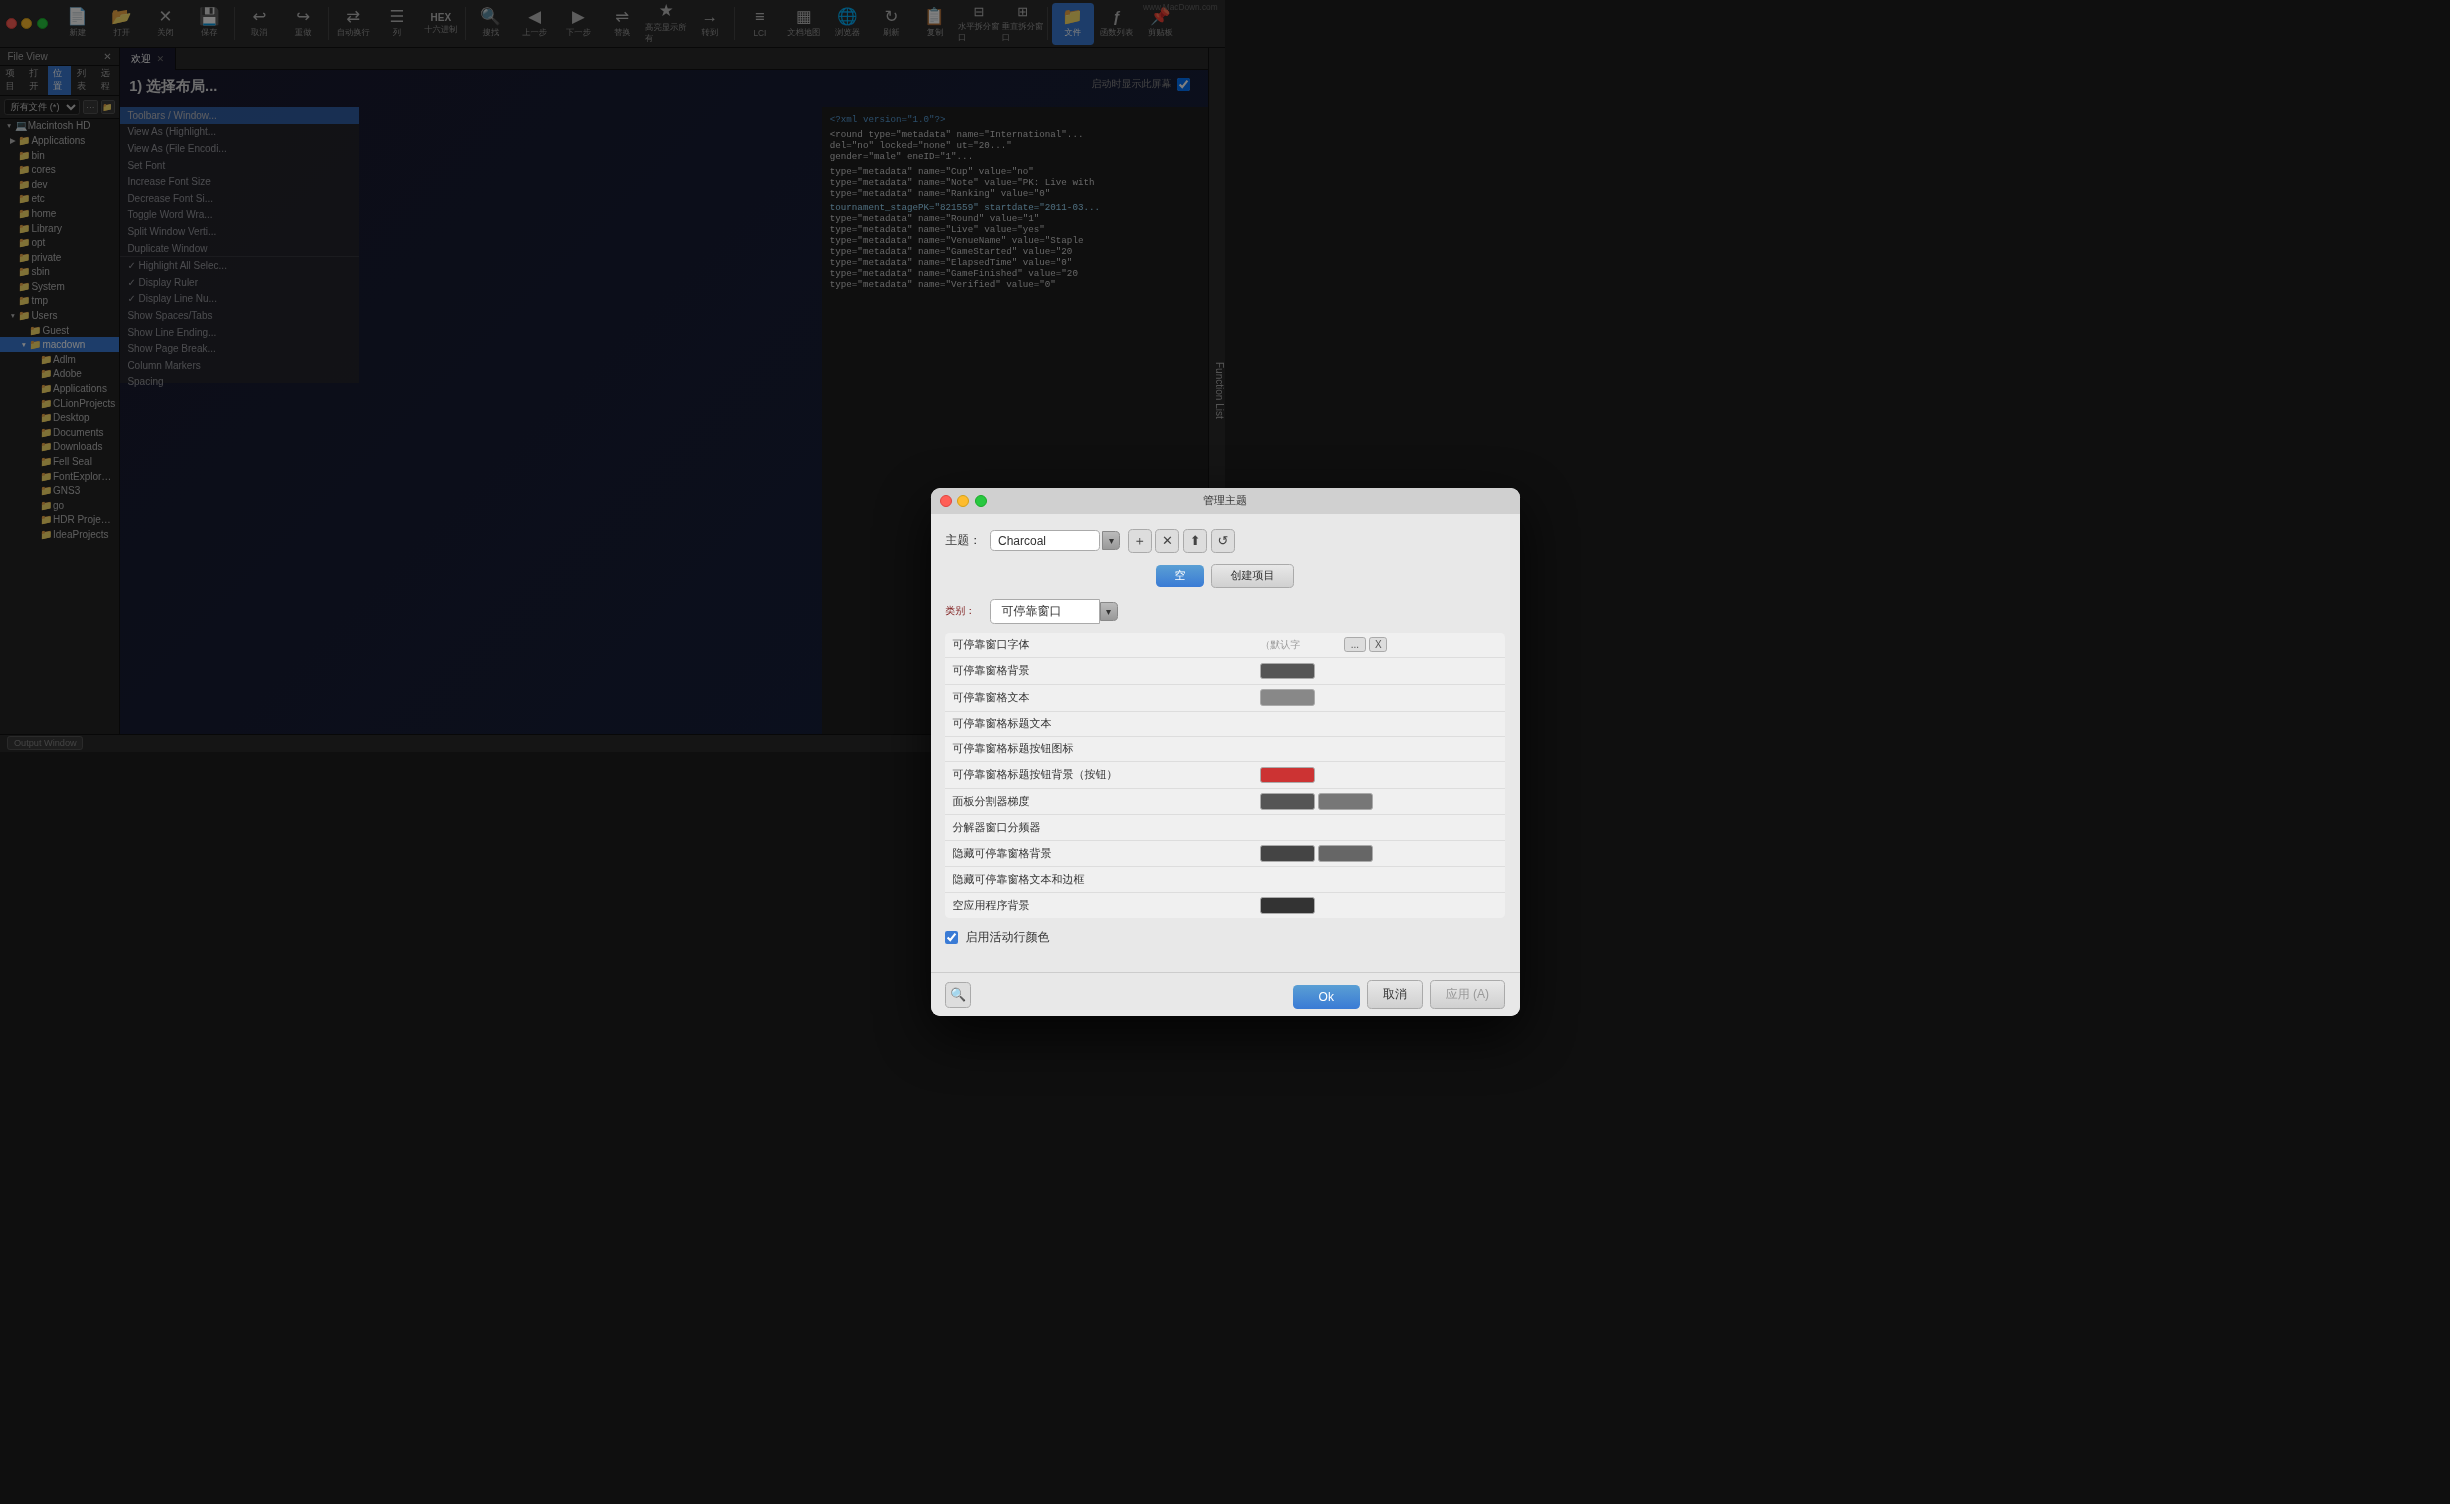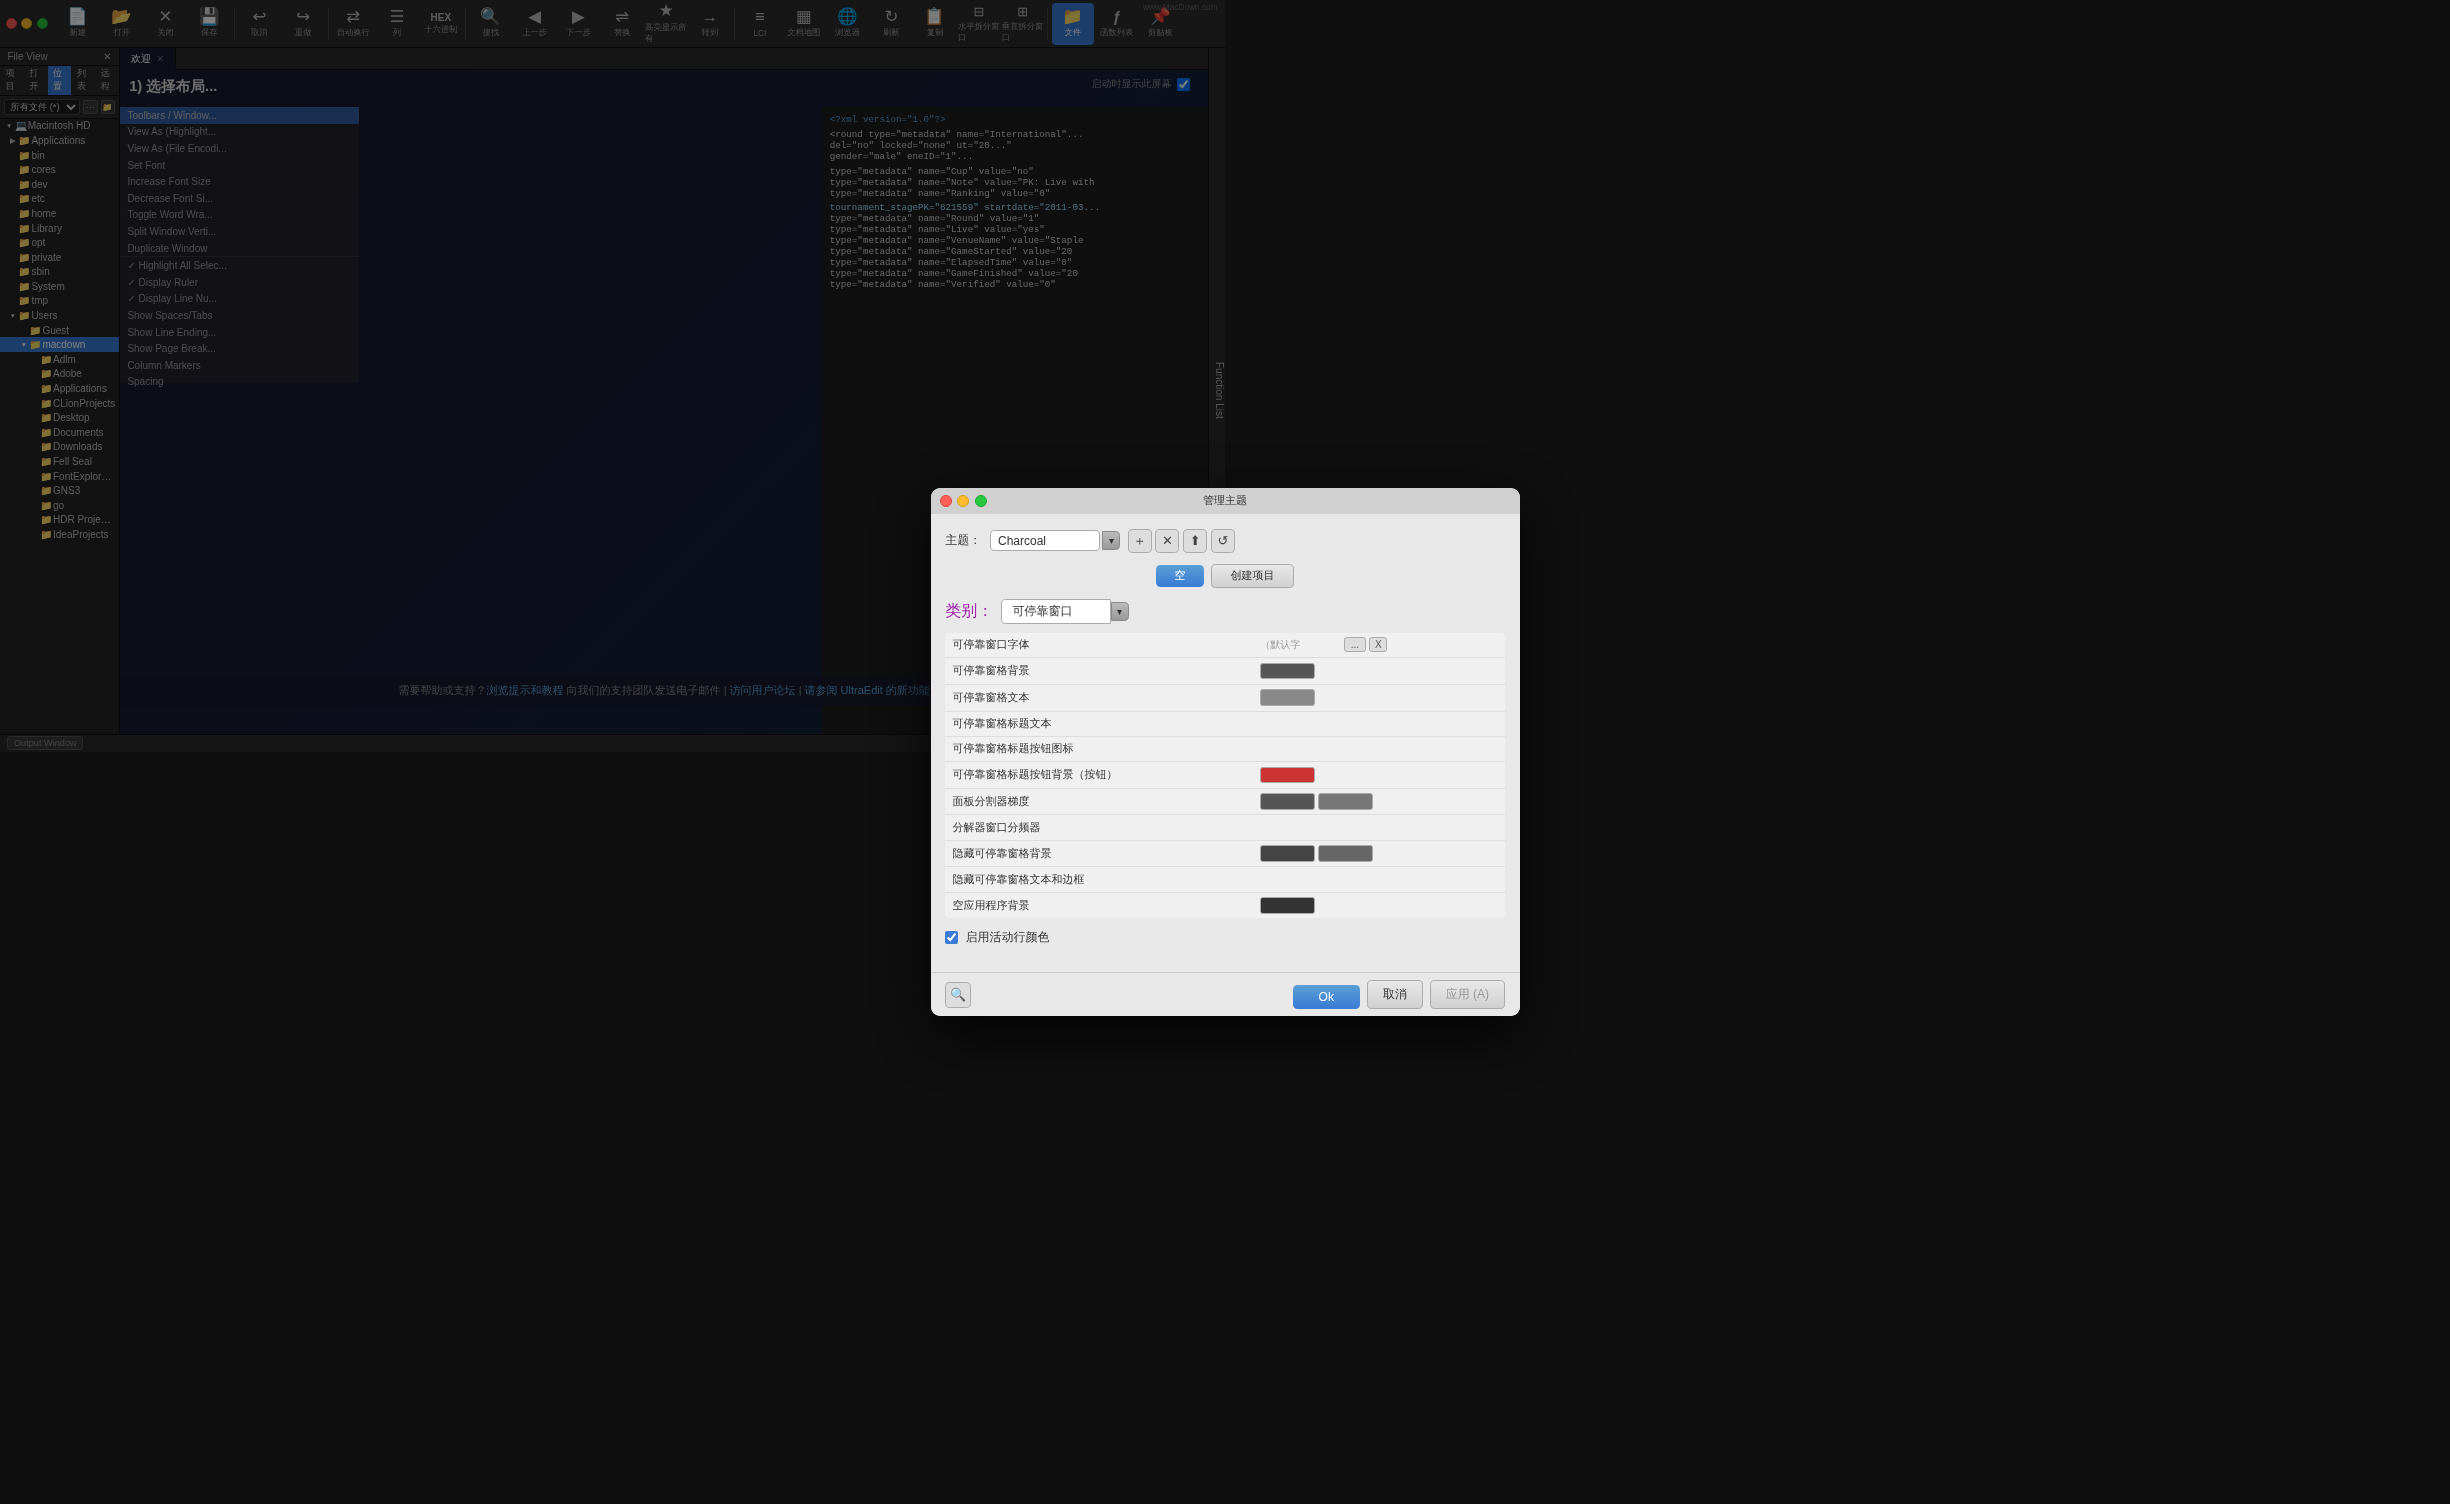--- a/index.html
+++ b/index.html
@@ -299,22 +299,22 @@
     }
 
     
     .category-row {
       display: flex;
       align-items: center;
       gap: 7.4px;
       margin-bottom: 9.2px;
     }
     .category-label {
-      font-size: 16px;
-      color: #a21caf;
+      font-size: 10px;
+      color: #7f1d1d;
       min-width: 37px;
     }
     .category-select-wrap {
       display: flex;
       align-items: center;
     }
     .category-select {
       background: #fff;
       border: 0.9px solid #aaa;
       border-radius: 4.6px 0 0 4.6px;
@@ -818,23 +818,20 @@
         <div style="color:#9cdcfe;margin-top:3.7px;">  tournament_stagePK="821559" startdate="2011-03...</div>
         <div style="color:#ccc;">  type="metadata" name="Round" value="1"</div>
         <div style="color:#ccc;">  type="metadata" name="Live" value="yes"</div>
         <div style="color:#ccc;">  type="metadata" name="VenueName" value="Staple</div>
         <div style="color:#ccc;">  type="metadata" name="GameStarted" value="20</div>
         <div style="color:#ccc;">  type="metadata" name="ElapsedTime" value="0"</div>
         <div style="color:#ccc;">  type="metadata" name="GameFinished" value="20</div>
         <div style="color:#ccc;">  type="metadata" name="Verified" value="0"</div>
       </div>
 
-      <div style="position:absolute;bottom:28px;left:0;right:0;text-align:center;font-size:11px;color:#888;background:rgba(26,26,46,0.9);padding:7.4px;">
-        需要帮助或支持？<span style="color:#5a9fd4;cursor:pointer;">浏览提示和教程</span> 向我们的支持团队发送电子邮件 | <span style="color:#5a9fd4;cursor:pointer;">访问用户论坛</span> | <span style="color:#5a9fd4;cursor:pointer;">请参阅 UltraEdit 的新功能</span>
-      </div>
     </div>
   </div>
 
   <div class="function-list-panel">
     <span class="function-list-label">Function List</span>
   </div>
 
 </div>
 
 <div class="statusbar">

